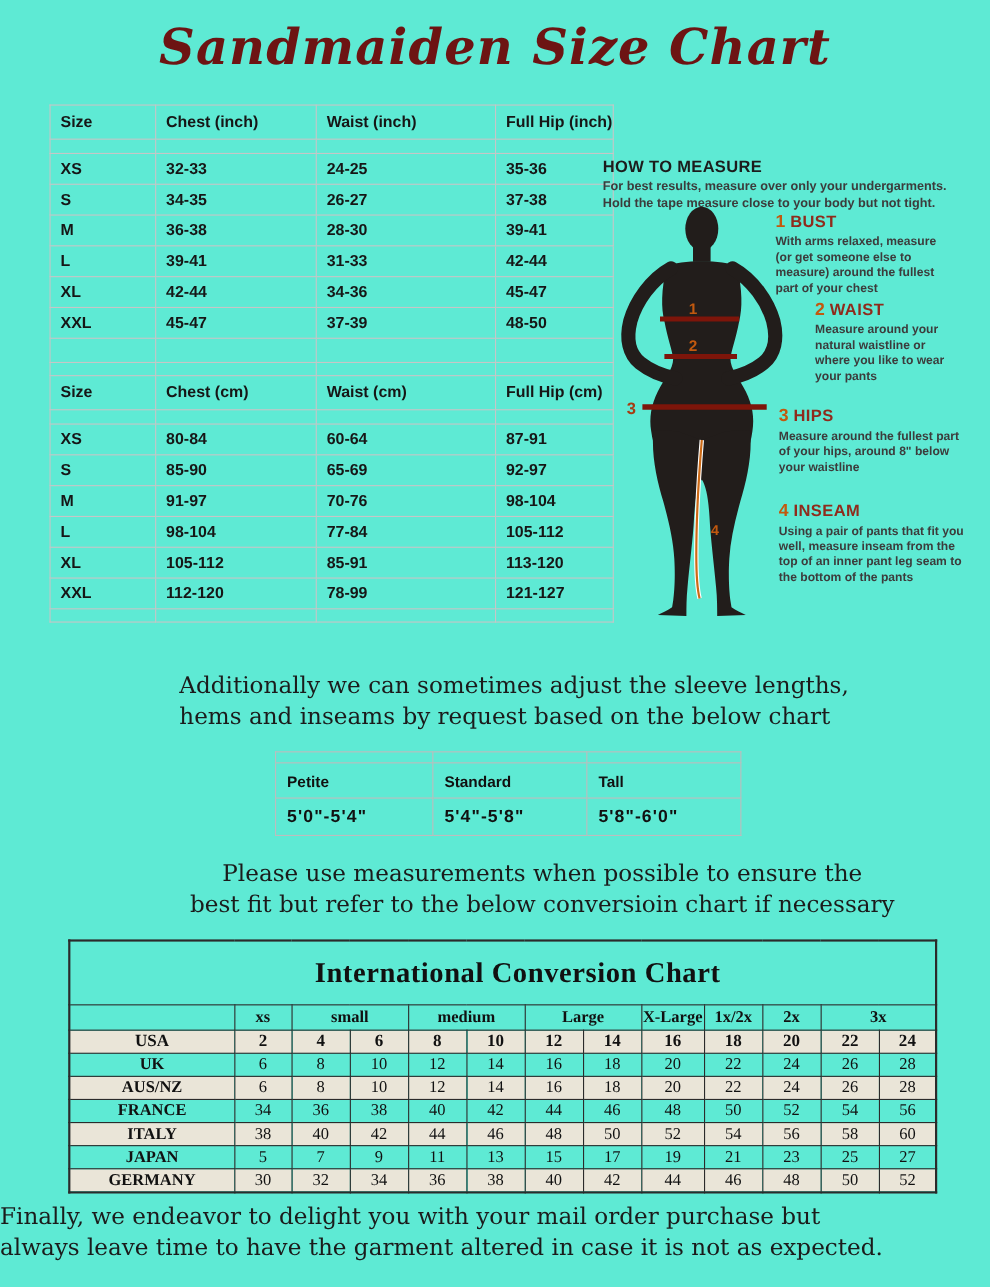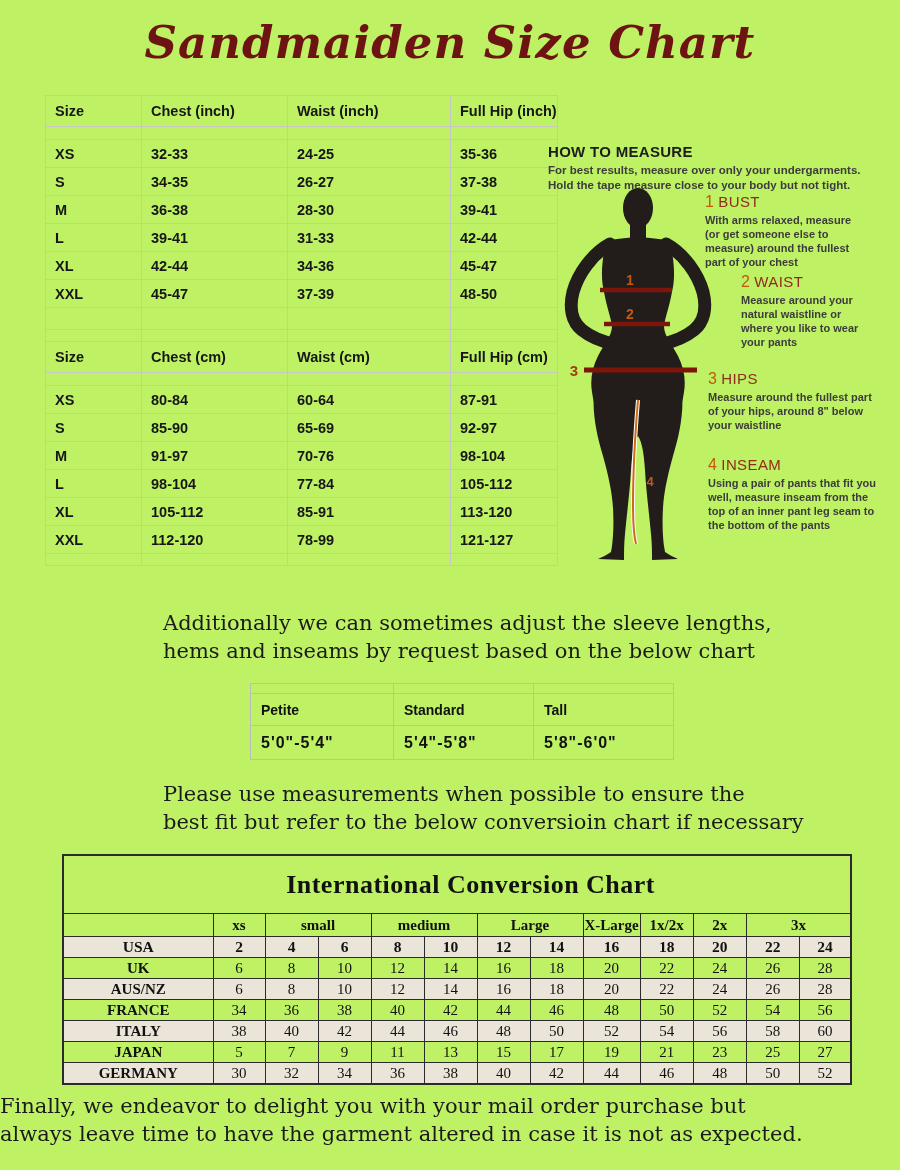--- a/index.html
+++ b/index.html
@@ -1,16 +1,16 @@
 <!DOCTYPE html>
 <html><head>
 <meta charset="utf-8">
 <style>
   html,body{margin:0;padding:0;background:#fff;}
-  #page{position:relative;width:900px;height:1170px;background:#bef264;overflow:hidden;
+  #page{position:relative;width:900px;height:1170px;background:#5eead4;overflow:hidden;
         font-family:"Liberation Sans",sans-serif;}
 
   
   .page-title{position:absolute;top:16px;left:0;width:100%;text-align:center;
     font-family:"DejaVu Serif",serif;font-style:italic;font-weight:bold;
     font-size:45px;color:#6d1413;letter-spacing:1px;}
 
   
   #size-table{position:absolute;left:45px;top:95px;border-collapse:collapse;table-layout:fixed;}
   #size-table td{border:1px solid #c6c6c6;font-size:14.5px;font-weight:bold;color:#161616;
@@ -21,33 +21,33 @@
   #size-table tr.spbig td{height:21px;}
   #size-table tr.drow td{height:27px;}
 
   
   .htm-head{position:absolute;left:548px;top:143px;font-size:15px;font-weight:bold;
     color:#1c1c1c;letter-spacing:.3px;text-align:right;}
   .htm-intro{position:absolute;left:548px;top:163px;width:360px;font-size:11.5px;
     font-weight:bold;color:#3c3c3c;line-height:1.3;}
   .figure-wrap{position:absolute;left:552px;top:186px;width:172px;height:392px;}
   .step{position:absolute;}
-  .step-title{font-size:15px;font-weight:normal;color:#8f2b1c;letter-spacing:.4px;}
+  .step-title{font-size:15px;font-weight:bold;color:#8f2b1c;letter-spacing:.4px;}
   .step-num{color:#c2590f;font-size:16px;margin-right:4px;}
   .step-text{font-size:11px;font-weight:bold;color:#3c3c3c;line-height:1.28;margin-top:2px;}
   #step-bust{left:705px;top:193px;width:152px;}
   #step-waist{left:741px;top:273px;width:132px;}
   #step-hips{left:708px;top:370px;width:176px;}
   #step-inseam{left:708px;top:456px;width:176px;}
 
   
   .para{position:absolute;font-family:"DejaVu Serif",serif;font-size:21px;color:#1b1b1b;
     line-height:1.32;}
   #para-adjust{left:163px;top:610px;width:640px;}
-  #para-measure{left:163px;top:781px;width:660px;}
+  #para-measure{left:163px;top:781px;width:660px;text-align:center;}
   #para-final{left:0;top:1093px;width:100%;font-size:21px;}
 
   
   #height-table{position:absolute;left:250px;top:683px;border-collapse:collapse;table-layout:fixed;}
   #height-table td{border:1px solid #bdbdbd;padding:0 0 0 10px;white-space:nowrap;}
   #height-table tr.sp td{height:9px;}
   #height-table tr.hdr td{height:31px;font-size:14px;font-weight:bold;color:#111;}
   #height-table tr.val td{height:33px;font-size:16px;font-weight:bold;color:#111;letter-spacing:1px;}
 
   

